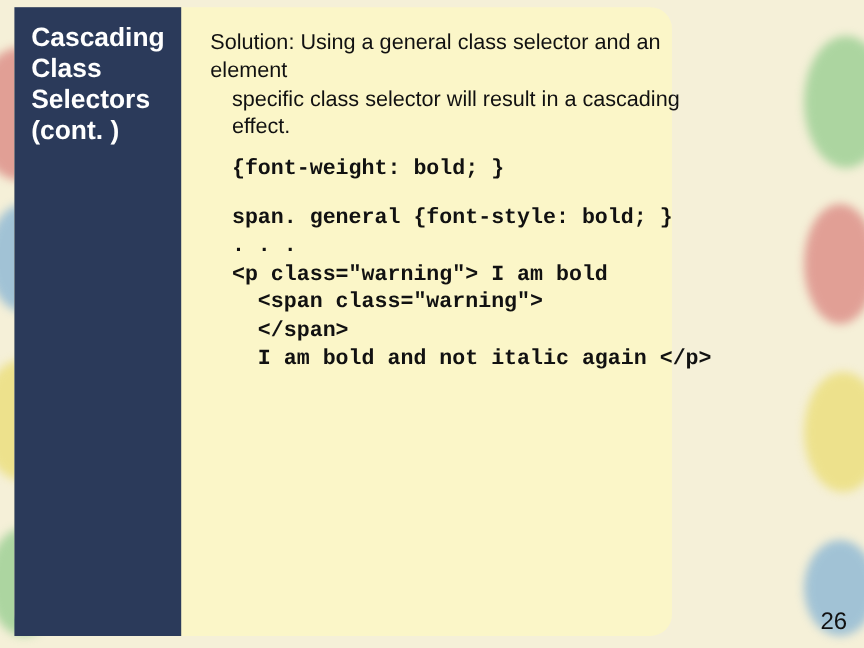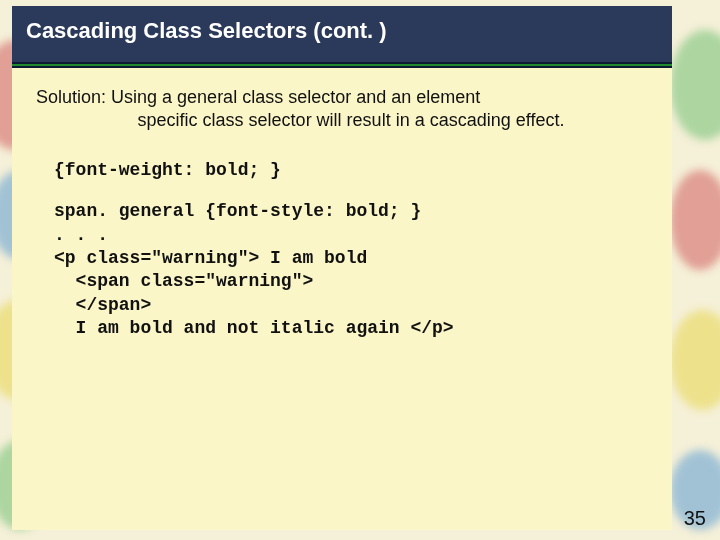--- a/index.html
+++ b/index.html
@@ -17,26 +17,27 @@
   .blob {
     position: absolute;
     border-radius: 50%;
     filter: blur(4px);
     opacity: 0.6;
   }
   .slide {
     position: absolute;
     top: 6px;
     left: 12px;
-    width: 660px;
+    width: 548px;
     height: 524px;
     background: #fbf6c8;
     z-index: 1;
     display: flex;
-    flex-direction: column;
+    flex-direction: row;
+    border-radius: 18px;
   }
   .title-bar {
     background: #2b3a5a;
     color: #ffffff;
     padding: 12px 14px 18px 14px;
     font-size: 22px;
     font-weight: bold;
   }
   .accent-bar {
     height: 6px;
@@ -44,22 +45,22 @@
     border-top: 2px solid #0d1a33;
     border-bottom: 2px solid #0d1a33;
   }
   .content {
     padding: 18px 24px 10px 24px;
     color: #111;
     font-size: 18px;
     line-height: 1.3;
     flex: 1;
   }
-  .para-solution { margin-bottom: 26px; }
-  .indent1 { padding-left: 18px; text-align: center; }
+  .para-solution { margin-bottom: 12px; }
+  .indent1 { padding-left: 18px; }
   .mono {
     font-family: "Courier New", Courier, monospace;
     font-weight: bold;
     font-size: 18px;
     white-space: pre;
     padding-left: 18px;
   }
   .example-label { margin-bottom: 2px; }
   .block2 { margin-top: 18px; }
   .page-num {
@@ -102,13 +103,13 @@
       <div class="mono">. . .</div>
       <div class="mono">&lt;p class="warning"&gt; I am bold</div>
       <div class="mono">  &lt;span class="warning"&gt;</div>
       <div class="mono">  &lt;/span&gt;</div>
       <div class="mono">  I am bold and not italic again &lt;/p&gt;</div>
     </div>
 
   </div>
 </div>
 
-<div class="page-num">35</div>
+<div class="page-num">26</div>
 
 </body></html>

